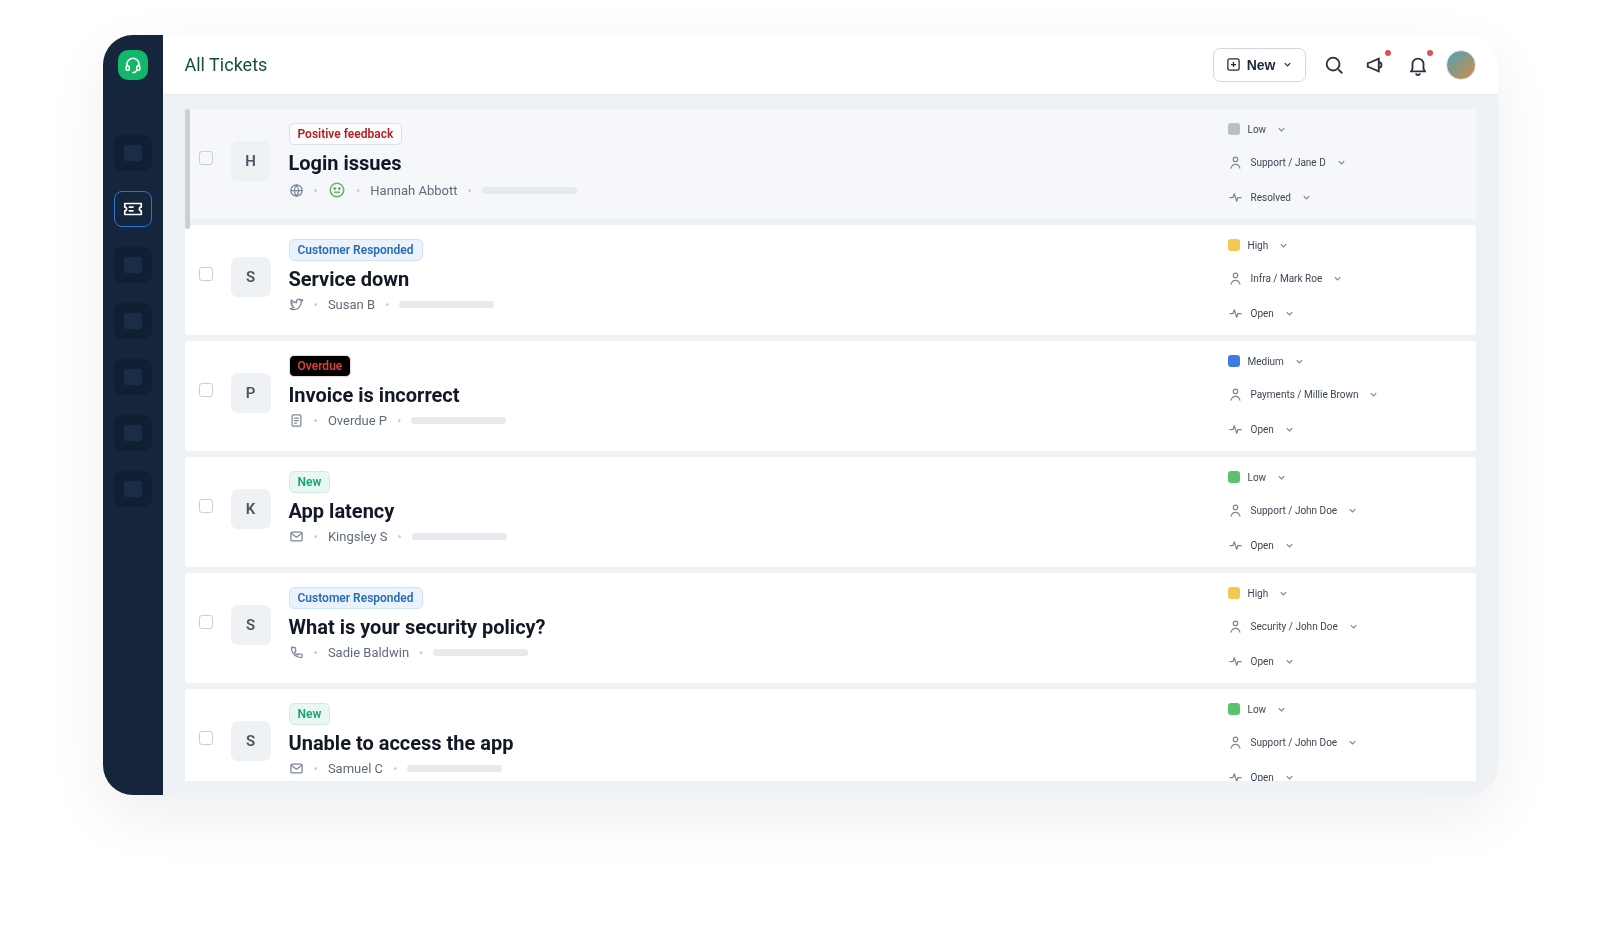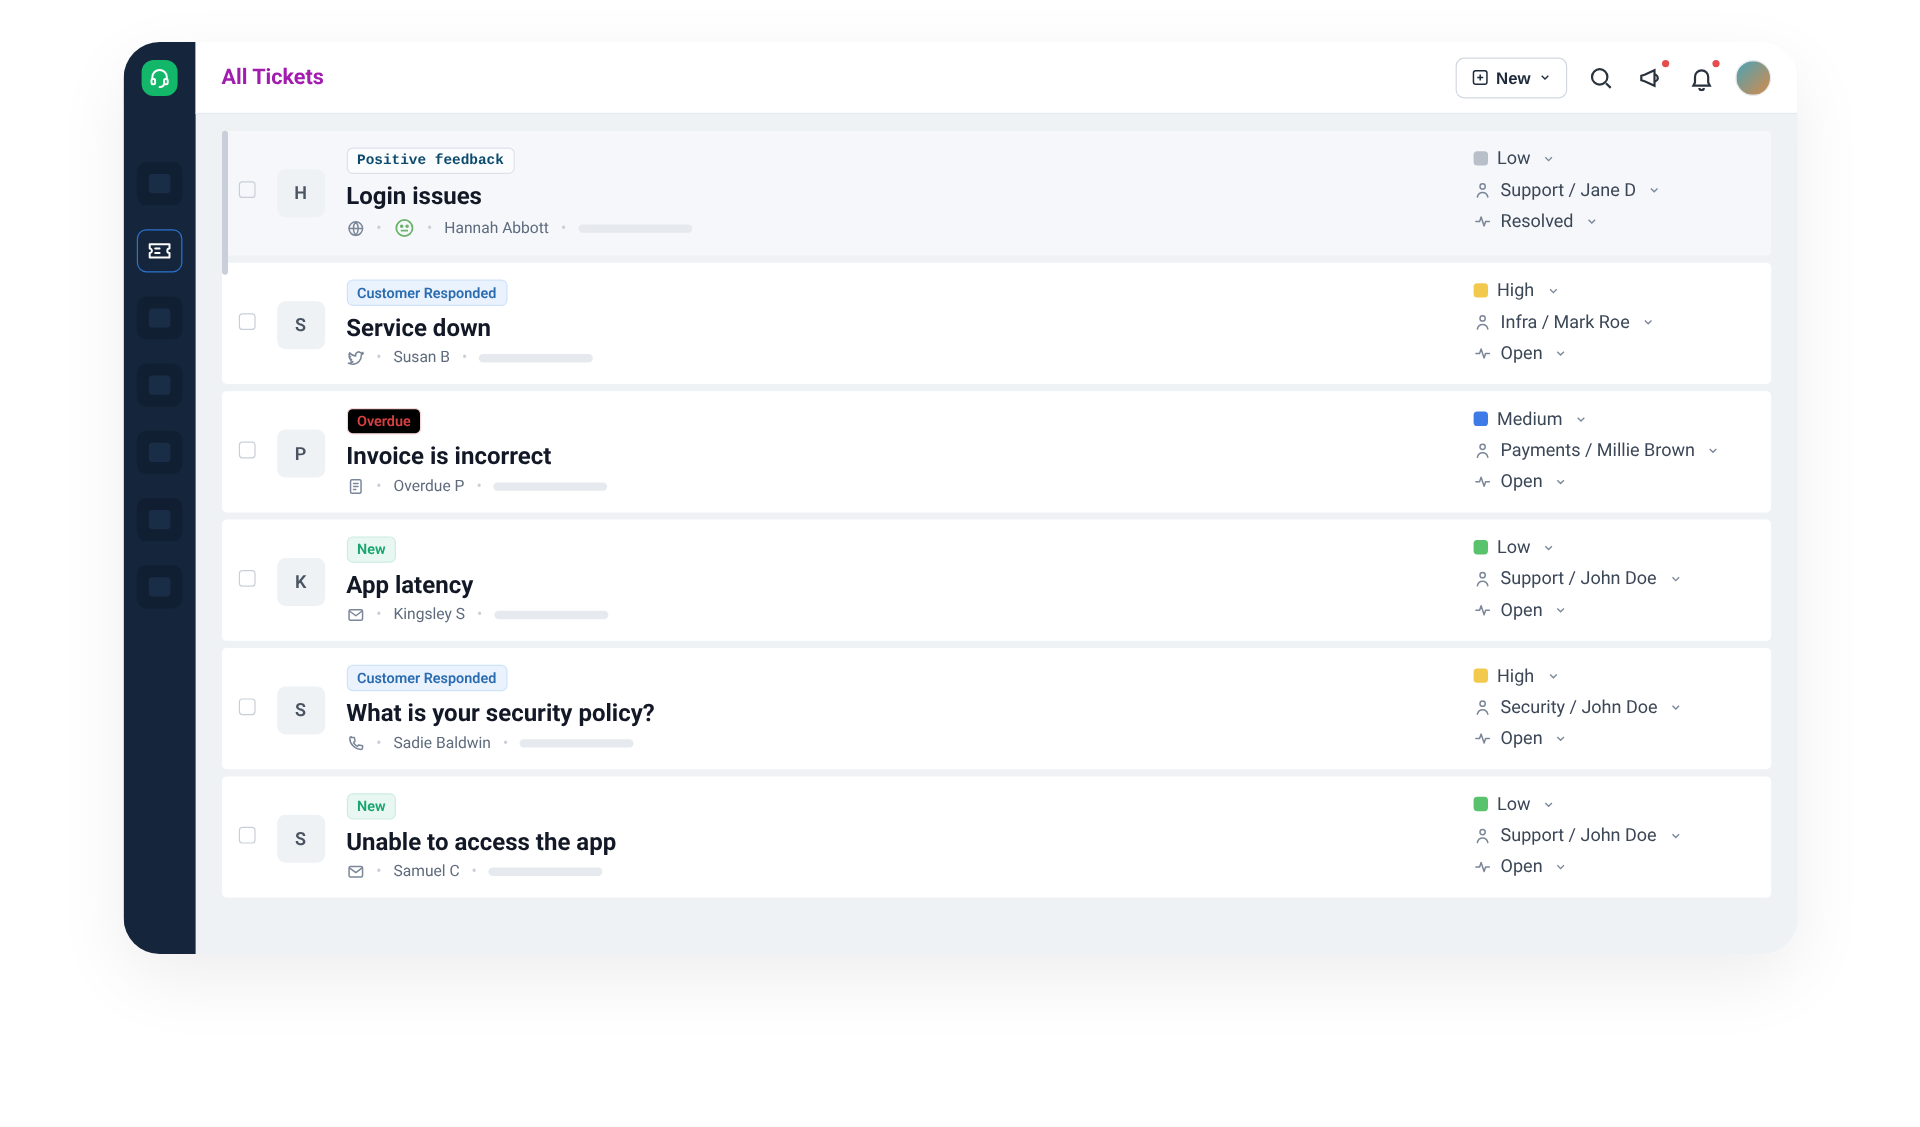--- a/index.html
+++ b/index.html
@@ -44,21 +44,21 @@
   .nav-item.dim { background: #0F1C2E; opacity:.6; }
   .nav-block { width:18px; height:16px; background:#1E3350; border-radius:3px; }
   .nav-item.active { border:1px solid #2B75D1; background: transparent; }
   
   .main { flex:1; display:flex; flex-direction:column; min-width:0; }
   
   .header {
     height: 60px; background:#fff; border-bottom:1px solid #E6E9ED;
     display:flex; align-items:center; padding: 0 22px; gap:14px;
   }
-  .page-title { font-size:18px; font-weight:700; color:#a21caf; flex:0 0 auto; }
+  .page-title { font-size:18px; font-weight:400; color:#14532d; flex:0 0 auto; }
   .header-spacer { flex:1; }
   .new-btn {
     height:34px; padding:0 12px; border:1px solid #D3D8E0; border-radius:7px;
     background:#fff; display:flex; align-items:center; gap:6px; cursor:pointer;
     font-size:14px; font-weight:600; color:#1E2A3B;
   }
   .hicon-btn { background:none; border:none; cursor:pointer; display:flex; align-items:center; justify-content:center; position:relative; color:#29323D; }
   .reddot { position:absolute; top:-1px; right:-1px; width:6px; height:6px; background:#E54D4D; border-radius:50%; }
   .avatar { width:30px; height:30px; border-radius:50%; background: linear-gradient(135deg,#4AA3B6,#D68A4A); border:1px solid #E6E9ED; }
 
@@ -74,31 +74,31 @@
   .ticket-card.selected { background:#F5F7FA; }
   .row-checkbox {
     width:14px; height:14px; border:1.5px solid #C9CFD8; border-radius:3px; margin-top:28px; cursor:pointer; flex:0 0 auto;
   }
   .avatar-sq {
     width:40px; height:40px; border-radius:7px; background:#EEF2F5; color:#4A5362;
     display:flex; align-items:center; justify-content:center; font-weight:600; font-size:15px; margin-top:18px; flex:0 0 auto;
   }
   .card-main { flex:1; min-width:0; display:flex; flex-direction:column; gap:6px; }
   .tag { display:inline-flex; align-items:center; padding:3px 8px; font-size:12px; font-weight:600; border-radius:5px; border:1px solid transparent; width:fit-content; }
-  .tag.neutral { color:#0c4a6e; background:#FBFCFD; border-color:#DDE2E9;font-family:Liberation Mono, monospace; }
+  .tag.neutral { color:#b91c1c; background:#FBFCFD; border-color:#DDE2E9; }
   .tag.blue { color:#2B6CB0; background:#EAF3FD; border-color:#CFE3F8; }
   .tag.red { color:#D8413F; background:#000000; border-color:#F6D5D5; }
   .tag.green { color:#18A570; background:#E8F7F1; border-color:#CDEDE0; }
   .ticket-title { font-size:20px; font-weight:700; color:#121826; }
   .meta-row { display:flex; align-items:center; gap:10px; color:#5E6B7D; font-size:13px; }
   .meta-row .sep { color:#C9CFD8; }
   .skeleton { height:7px; border-radius:4px; background:#E6E9ED; }
   .smiley { width:18px; height:18px; }
 
-  .card-right { width:230px; flex:0 0 auto; display:flex; flex-direction:column; gap:8px; font-size:15px; color:#3B4656; }
+  .card-right { width:230px; flex:0 0 auto; display:flex; flex-direction:column; gap:20px; font-size:10px; color:#3B4656; }
   .drop { display:flex; align-items:center; gap:8px; cursor:pointer; }
   .drop .chev { margin-left:2px; }
   .prio-dot { width:12px; height:12px; border-radius:3px; }
   .prio-low    { background:#B8BFC9; }
   .prio-medium { background:#3E7BE6; }
   .prio-high   { background:#F2C94C; }
   .prio-green  { background:#59C26C; }
 
   svg { display:block; }
   .mini-icon { color:#7B8799; }

